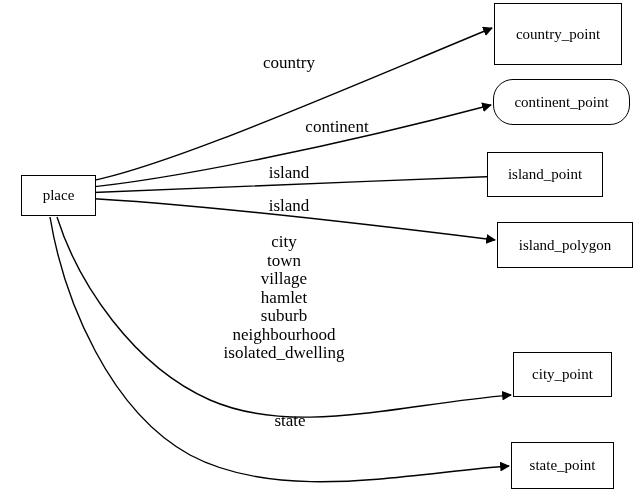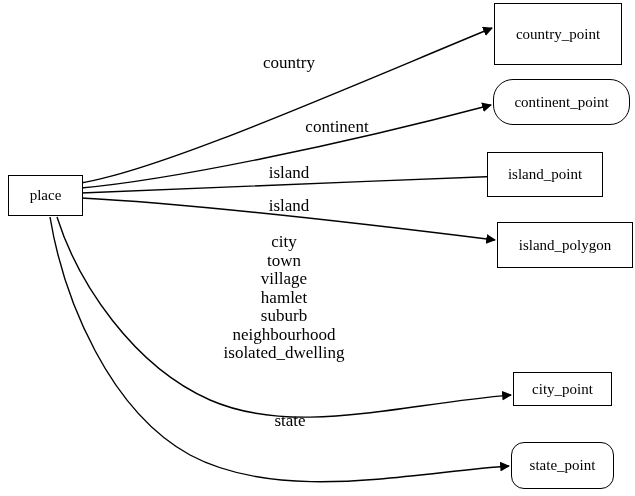--- a/index.html
+++ b/index.html
@@ -63,39 +63,39 @@
         <path d="M 81 183 C 160 170 330 95 492 28" marker-end="url(#arrow)"></path>
         <path d="M 81 188 C 170 180 340 145 491 105" marker-end="url(#arrow)"></path>
         <path d="M 81 193 C 180 190 360 181 505 176" marker-end="url(#arrow)"></path>
         <path d="M 81 198 C 180 203 350 222 495 240" marker-end="url(#arrow)"></path>
         <path d="M 57 217 C 78 283 133 366 210 400 C 295 437 400 404 511 395" marker-end="url(#arrow)"></path>
         <path d="M 50 217 C 64 301 110 411 190 455 C 280 503 410 473 509 466" marker-end="url(#arrow)"></path>
       </g>
   </svg>
 
   <div id="nodes-layer">
-      <div class="node" style="left: 8px; top: 175px; width: 75px; height: 41px;">
+      <div class="node" style="left: 21px; top: 175px; width: 75px; height: 41px;">
         <span>place</span>
       </div>
       <div class="node" style="left: 494px; top: 3px; width: 128px; height: 62px;">
         <span>country_point</span>
       </div>
       <div class="node" style="left: 493px; top: 79px; width: 137px; height: 46px; border-radius: 20px;">
         <span>continent_point</span>
       </div>
       <div class="node" style="left: 487px; top: 152px; width: 116px; height: 45px;">
         <span>island_point</span>
       </div>
       <div class="node" style="left: 497px; top: 222px; width: 136px; height: 46px;">
         <span>island_polygon</span>
       </div>
-      <div class="node" style="left: 513px; top: 372px; width: 99px; height: 34px;">
+      <div class="node" style="left: 513px; top: 352px; width: 99px; height: 45px;">
         <span>city_point</span>
       </div>
-      <div class="node" style="left: 511px; top: 442px; width: 103px; height: 47px; border-radius: 13px;">
+      <div class="node" style="left: 511px; top: 442px; width: 103px; height: 47px;">
         <span>state_point</span>
       </div>
     </div>
   <div id="labels-layer">
       <div class="edge-label" style="left: 289px; top: 54px;">country</div>
       <div class="edge-label" style="left: 289px; top: 118px; margin-left: 48px;">continent</div>
       <div class="edge-label" style="left: 289px; top: 164px;">island</div>
       <div class="edge-label" style="left: 289px; top: 197px;">island</div>
       <div class="edge-label multi" style="left: 284px; top: 233px; font-family: Liberation Serif, serif;">city
 town

